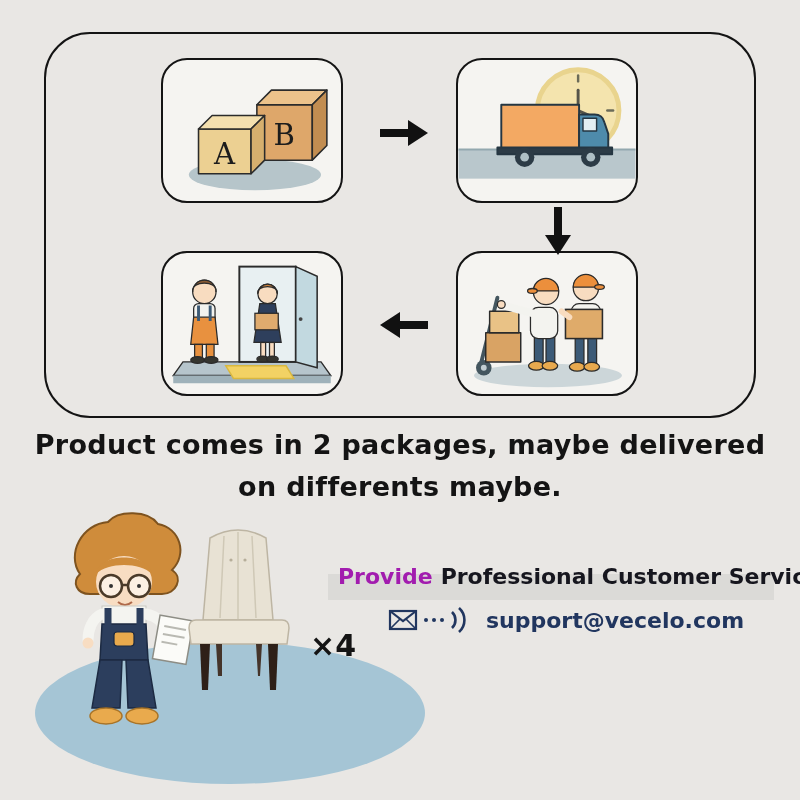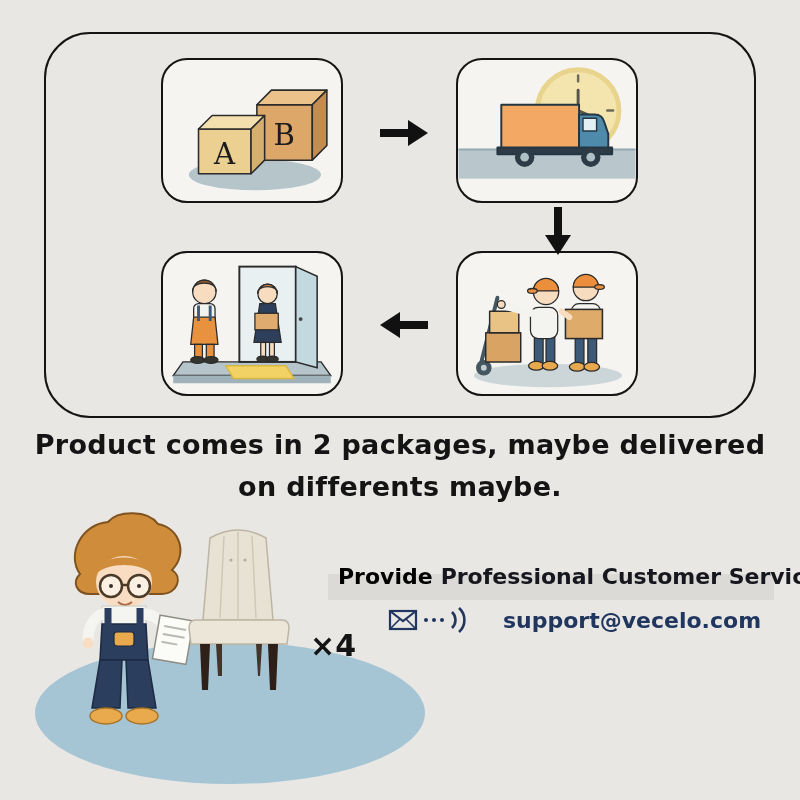--- a/index.html
+++ b/index.html
@@ -49,24 +49,24 @@
     font-size:30px; font-weight:700; color:#141414;
   }
   .service-shadow {
     position:absolute; left:328px; top:574px; width:446px; height:26px;
     background:#dbdad7; z-index:2;
   }
   .service-heading {
     position:absolute; left:338px; top:564px; z-index:3;
     font-size:22px; font-weight:700; color:#16161e; white-space:nowrap;
   }
-  .service-heading .highlight { color:#000000; margin-right:8px; }
+  .service-heading .highlight { color:#a21caf; margin-right:8px; }
   .email-row {
     position:absolute; left:388px; top:606px; z-index:3;
-    display:flex; align-items:center; gap:27px;
+    display:flex; align-items:center; gap:10px;
   }
   .email-row svg { width:88px; height:28px; display:block; }
   .email-text { font-size:22px; font-weight:700; color:#21365f; white-space:nowrap; }
 </style>
 </head>
 <body>
 
 <div class="stage">
 
   <div class="flow-box">

